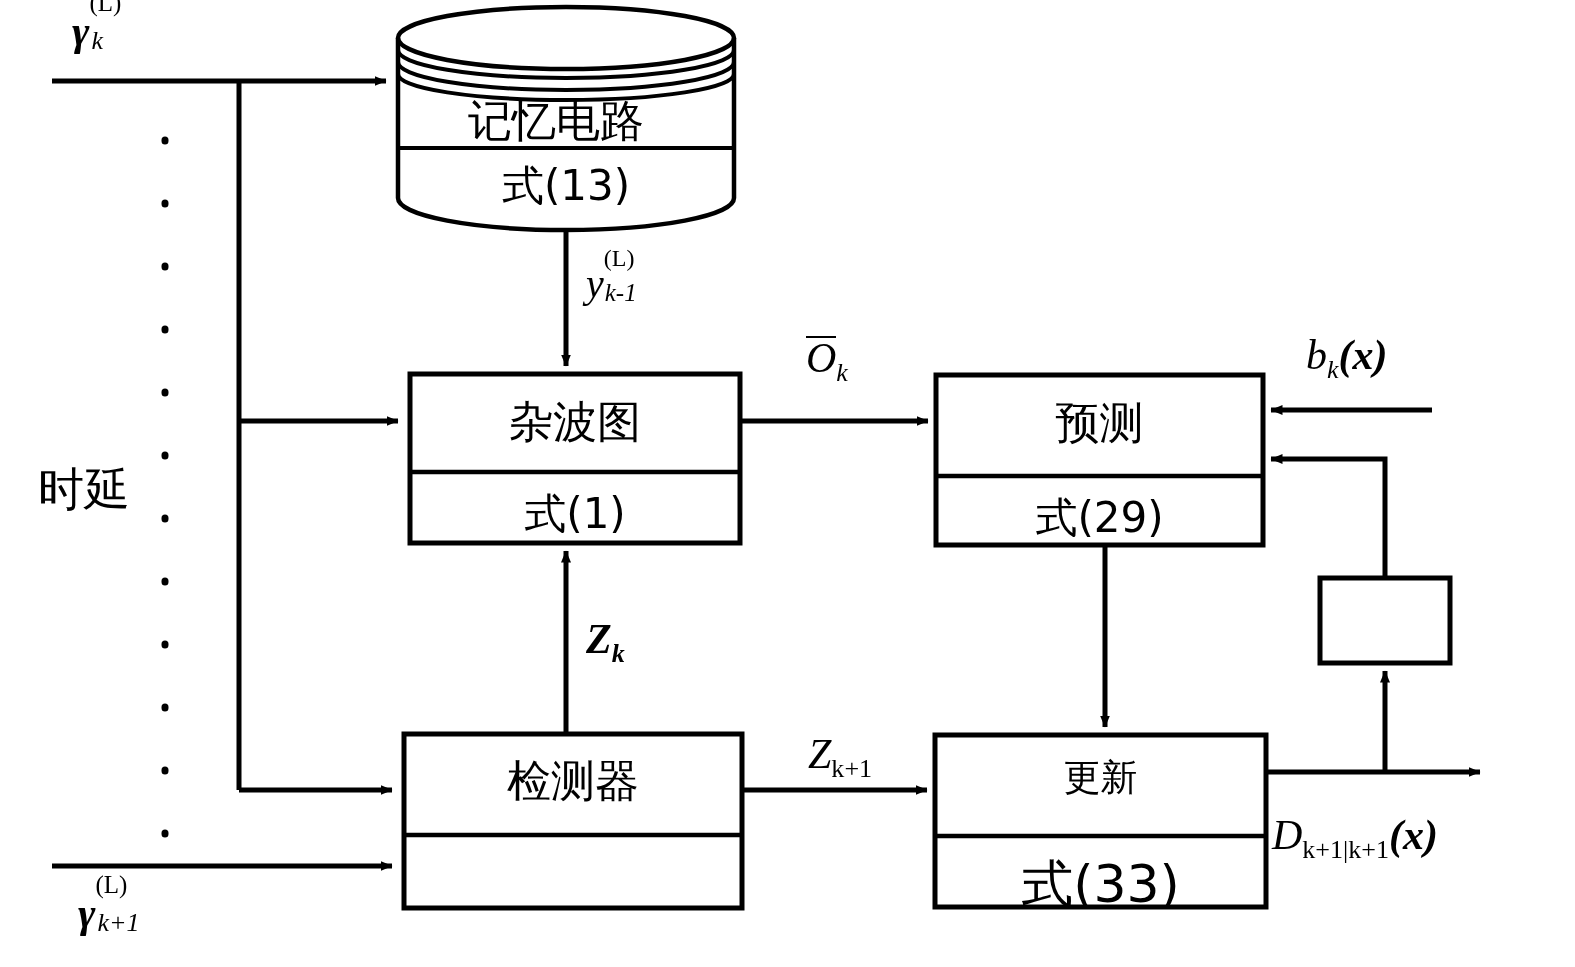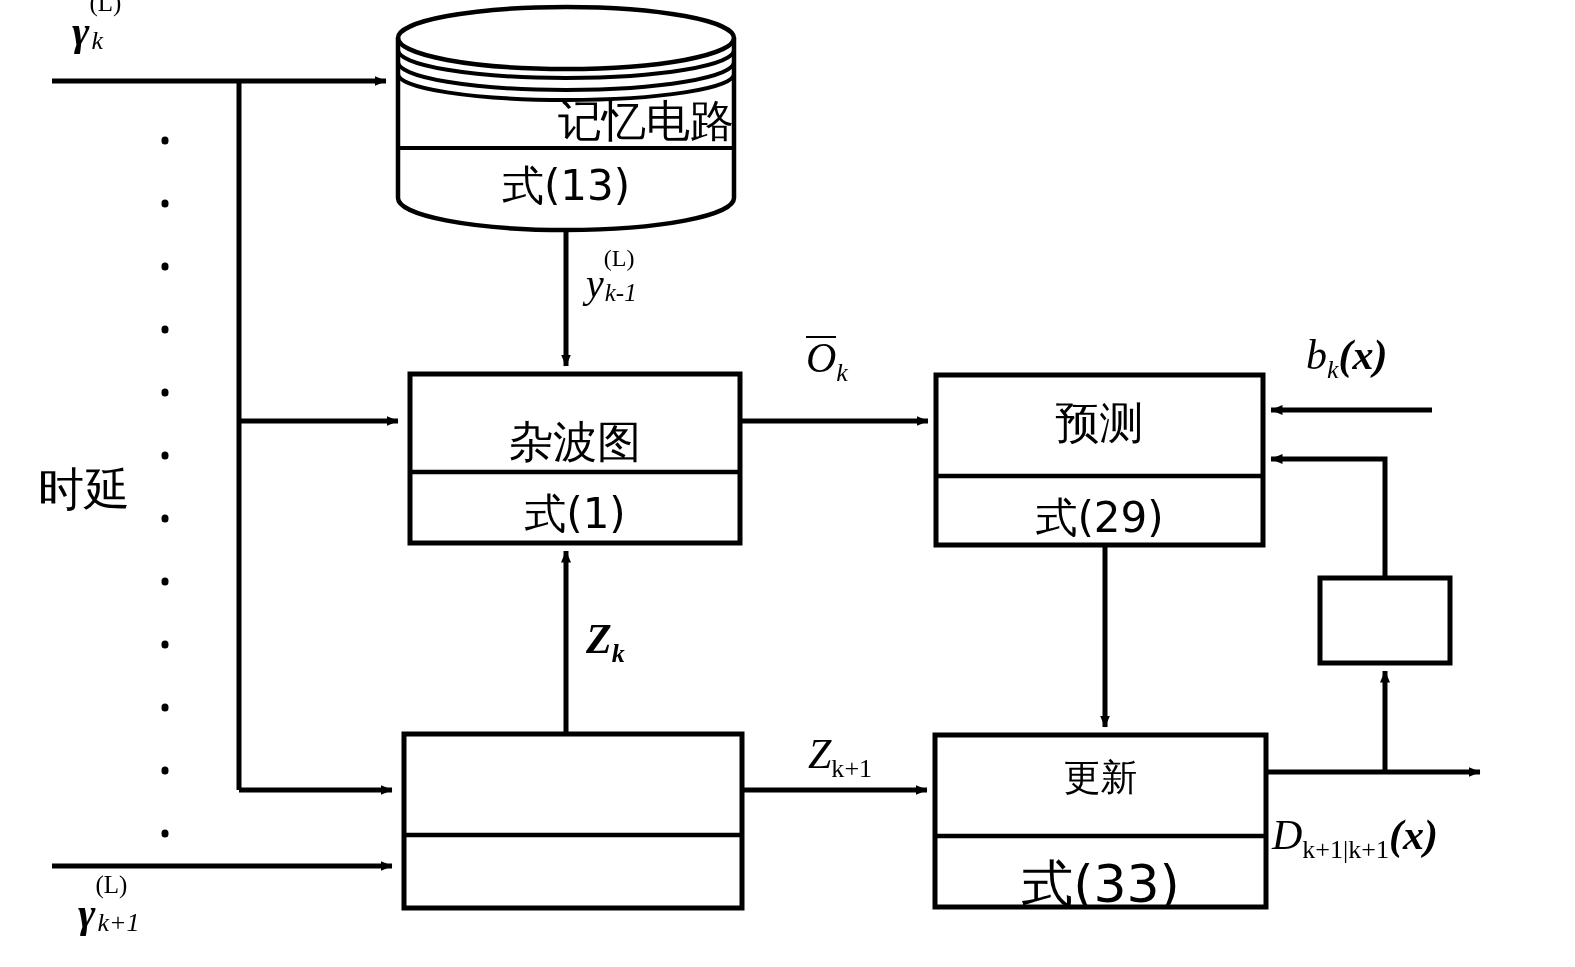--- a/index.html
+++ b/index.html
@@ -148,26 +148,27 @@
 
       <path d="M1385,578 L1385,459 L1271,459" marker-end="url(#ahL)" stroke-width="5"></path>
 
     </g>
 
     <g stroke="#000" stroke-width="7" stroke-linecap="round" fill="none">
       <line x1="165" y1="140" x2="165" y2="852" stroke-dasharray="1 62"></line>
     </g>
   </svg>
 
-  <div class="blocktext cjk" style="left:398px; top:92px; width:336px; font-size:44px;text-align:right;">记忆电路</div>
+  <div class="blocktext cjk" style="left:388px; top:92px; width:336px; font-size:44px;">记忆电路</div>
   <div class="blocktext cjk" style="left:398px; top:158px; width:336px; font-size:42px;">式(13)</div>
 
-  <div class="blocktext cjk" style="left:410px; top:393px; width:330px; font-size:44px;margin-top:20px;">杂波图</div>
+  <div class="blocktext cjk" style="left:410px; top:393px; width:330px; font-size:44px;">杂波图</div>
   <div class="blocktext cjk" style="left:410px; top:486px; width:330px; font-size:42px;">式(1)</div>
 
+  <div class="blocktext cjk" style="left:404px; top:752px; width:338px; font-size:44px;">检测器</div>
 
   <div class="blocktext cjk" style="left:936px; top:394px; width:327px; font-size:44px;text-align:center;">预测</div>
   <div class="blocktext cjk" style="left:936px; top:490px; width:327px; font-size:42px;">式(29)</div>
 
   <div class="blocktext cjk" style="left:935px; top:753px; width:331px; font-size:37px;">更新</div>
   <div class="blocktext cjk" style="left:935px; top:850px; width:331px; font-size:52px;">式(33)</div>
 
 
   <div class="lbl" style="left:72px; top:10px; font-size:42px;">
     <span class="boldmath">γ</span><span style="display:inline-block; position:relative; vertical-align:baseline;">

